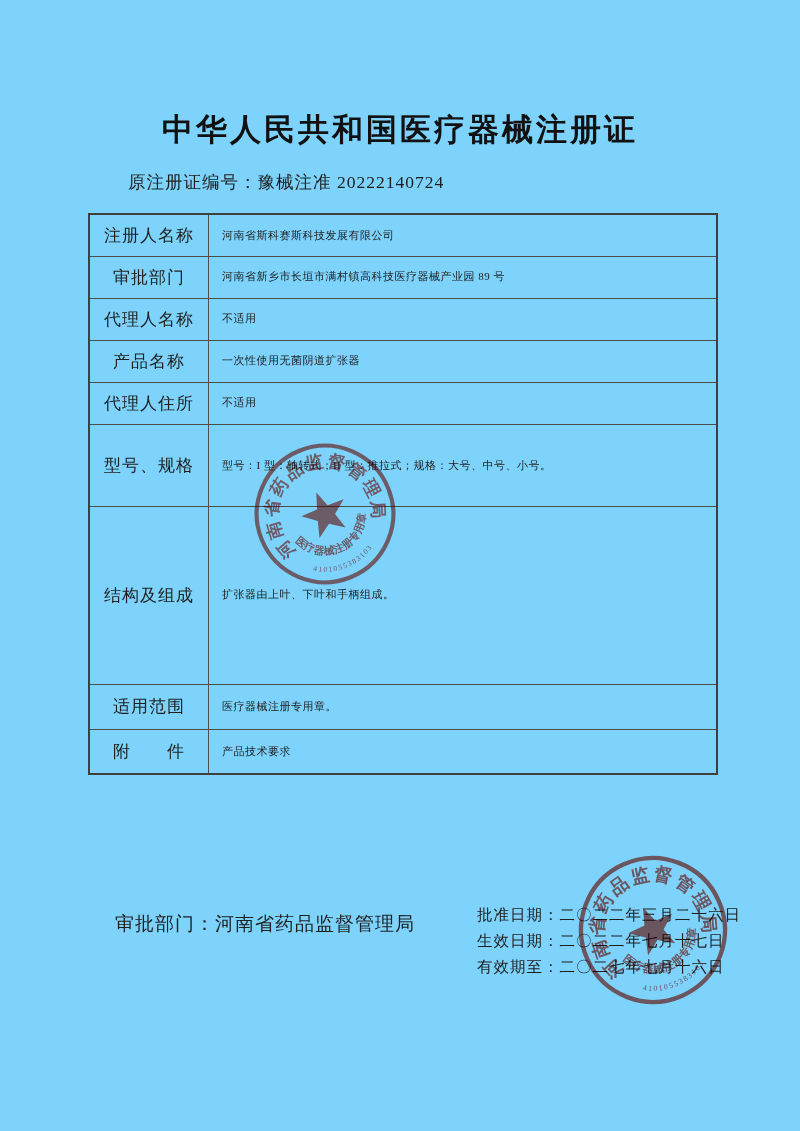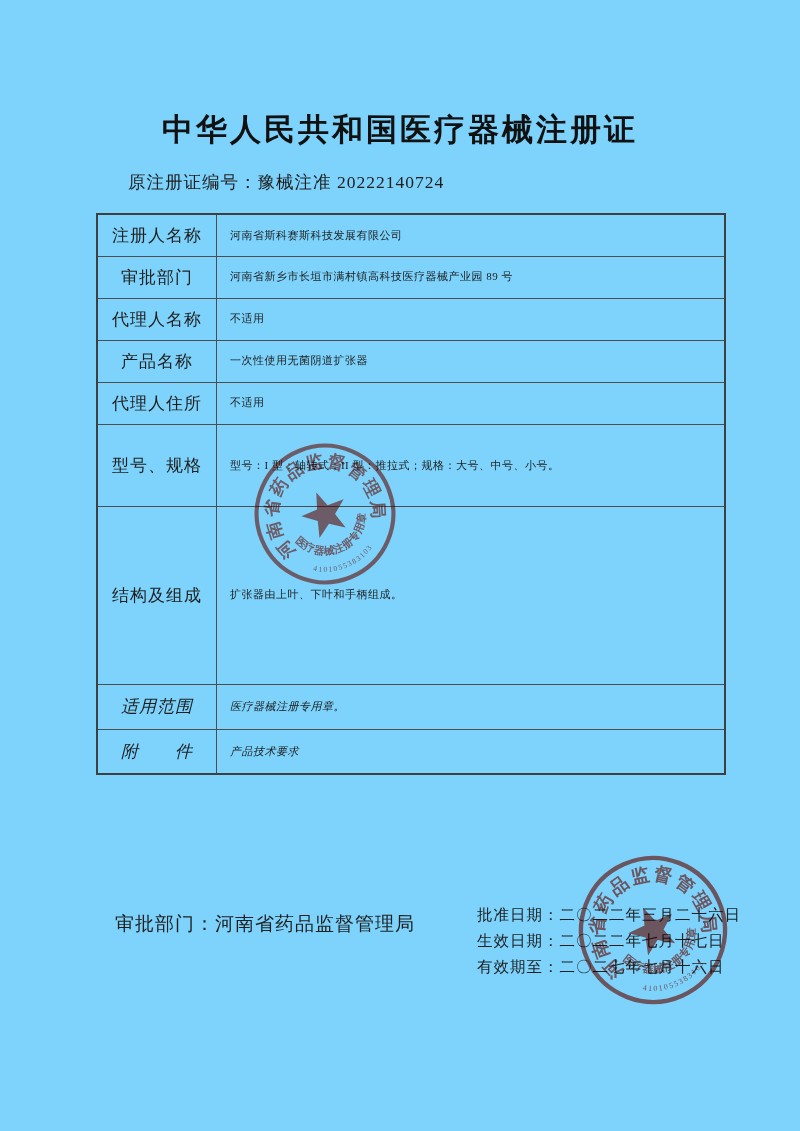--- a/index.html
+++ b/index.html
@@ -25,21 +25,20 @@
     letter-spacing:1px;
   }
   table.cert{
     position:absolute;top:213px;left:88px;
     width:630px;
     border-collapse:collapse;
     table-layout:fixed;
   }
   table.cert,table.cert td{
     border:1px solid #4d4d4d;
-    margin-left:8px;
   }
   table.cert{border:2px solid #3f3f3f;}
   td.lbl{
     width:110px;
     text-align:center;
     font-size:17px;
     letter-spacing:1px;
     padding:2px 4px;
     vertical-align:middle;
   }
@@ -47,21 +46,21 @@
     font-size:11px;
     padding:2px 10px 2px 13px;
     vertical-align:middle;
     letter-spacing:0.5px;
     line-height:1.55;
   }
   tr.r-std{height:42px;}
   tr.r-model{height:82px;}
   tr.r-model td.val{line-height:40px;}
   tr.r-struct{height:178px;}
-  tr.r-small{height:45px;font-style:italic;}
+  tr.r-small{height:45px;}
   .footer-dept{
     position:absolute;top:911px;left:115px;
     font-size:19px;letter-spacing:1px;
   }
   .footer-dates{
     position:absolute;top:902px;left:477px;
     font-size:15.5px;line-height:26px;letter-spacing:1px;
   }
   .stamp{
     position:absolute;

